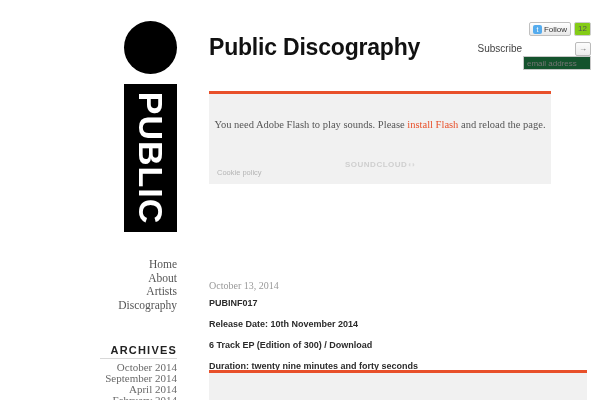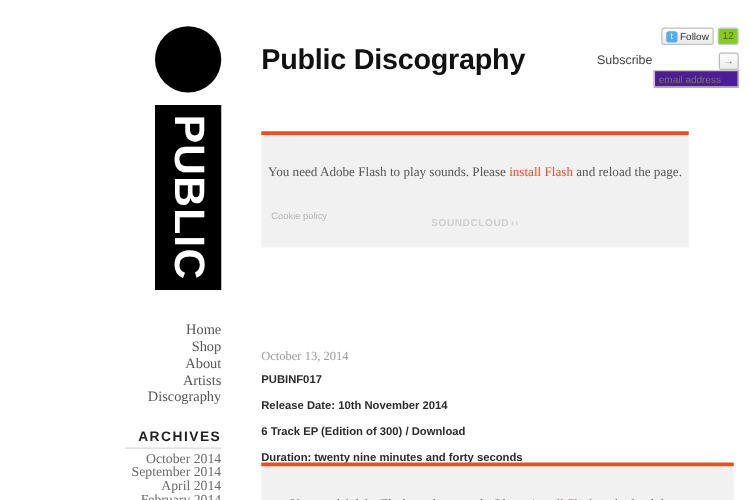--- a/index.html
+++ b/index.html
@@ -198,35 +198,35 @@
     text-align: center;
     color: #666;
   }
   .subscribe-input {
     position: absolute;
     right: 9px;
     top: 56px;
     width: 60px;
     height: 12px;
     border: 1px solid #c8c8c8;
-    background: #4c1d95;
+    background: #14532d;
     font-size: 8px;
     color: #999999;
     padding: 0 3px;
     font-family: "Liberation Sans", sans-serif;
     box-sizing: content-box;
   }
 
   
   .panel {
     position: absolute;
     background: #f1f1f1;
     border-top: 3px solid #e8502a;
   }
-  .panel-top { left: 13px; top: 105px; width: 342px; height: 90px; }
+  .panel-top { left: 13px; top: 91px; width: 342px; height: 90px; }
   .panel-bottom { left: 13px; top: 370px; width: 378px; height: 30px; }
 
   .flash-msg {
     position: absolute;
     left: 0; right: 0;
     top: 24px;
     text-align: center;
     font-size: 10.5px;
     line-height: 14px;
     color: #555555;
@@ -294,21 +294,20 @@
   <div class="sidebar">
 
     <div class="logo-dot"></div>
 
     <div class="logo-block">
       <div class="logo-vertical-text">PUBLIC</div>
     </div>
 
     <nav class="nav">
       <a href="#">Home</a>
-      <a href="#">Shop</a>
       <a href="#">About</a>
       <a href="#">Artists</a>
       <a href="#">Discography</a>
     </nav>
 
     <div class="archives-title">ARCHIVES</div>
     <div class="archives-rule"></div>
 
     <div class="archive-list">
       <a href="#">October 2014</a>

